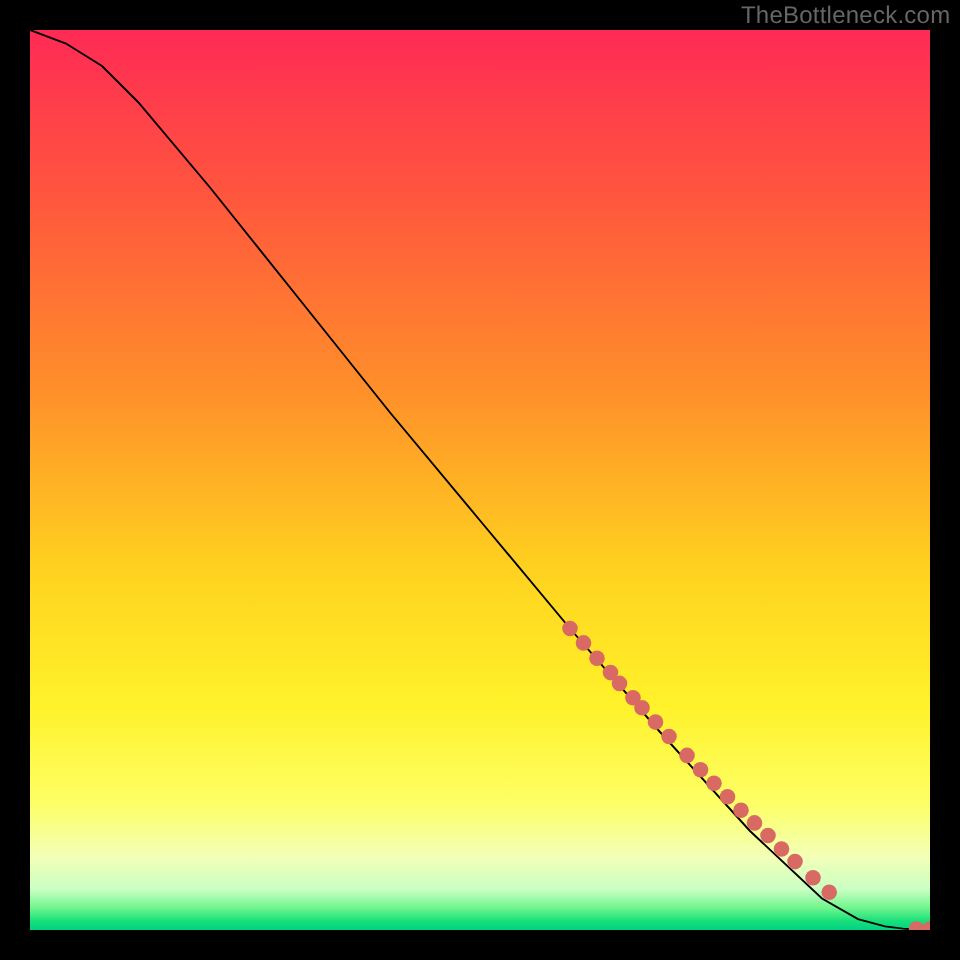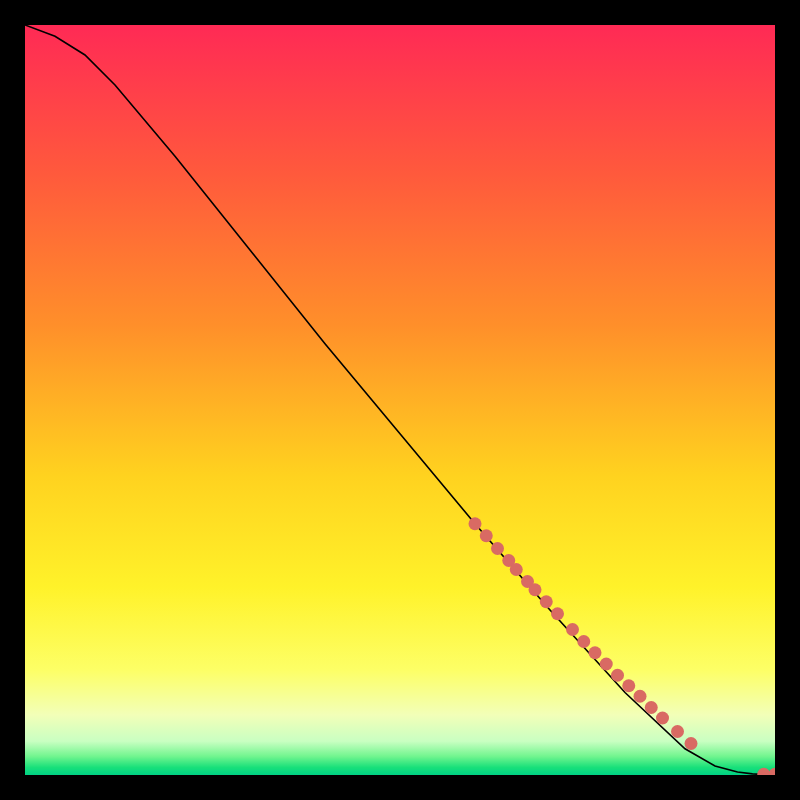--- a/index.html
+++ b/index.html
@@ -32,20 +32,21 @@
     width: 750px;
     height: 750px;
   }
   svg { display: block; }
 </style>
 </head>
 <body>
 
 <div class="stage">
 
+  <div class="watermark">TheBottleneck.com</div>
 
   <div class="plot">
     <svg id="chart-svg" width="750" height="750" viewBox="0 0 750 750">
       <defs>
         <linearGradient id="bg-grad" x1="0" y1="0" x2="0" y2="1">
             <stop offset="0%" stop-color="#ff2a55"></stop>
             <stop offset="20%" stop-color="#ff5a3c"></stop>
             <stop offset="40%" stop-color="#ff8f2a"></stop>
             <stop offset="60%" stop-color="#ffd21f"></stop>
             <stop offset="75%" stop-color="#fff22a"></stop>

